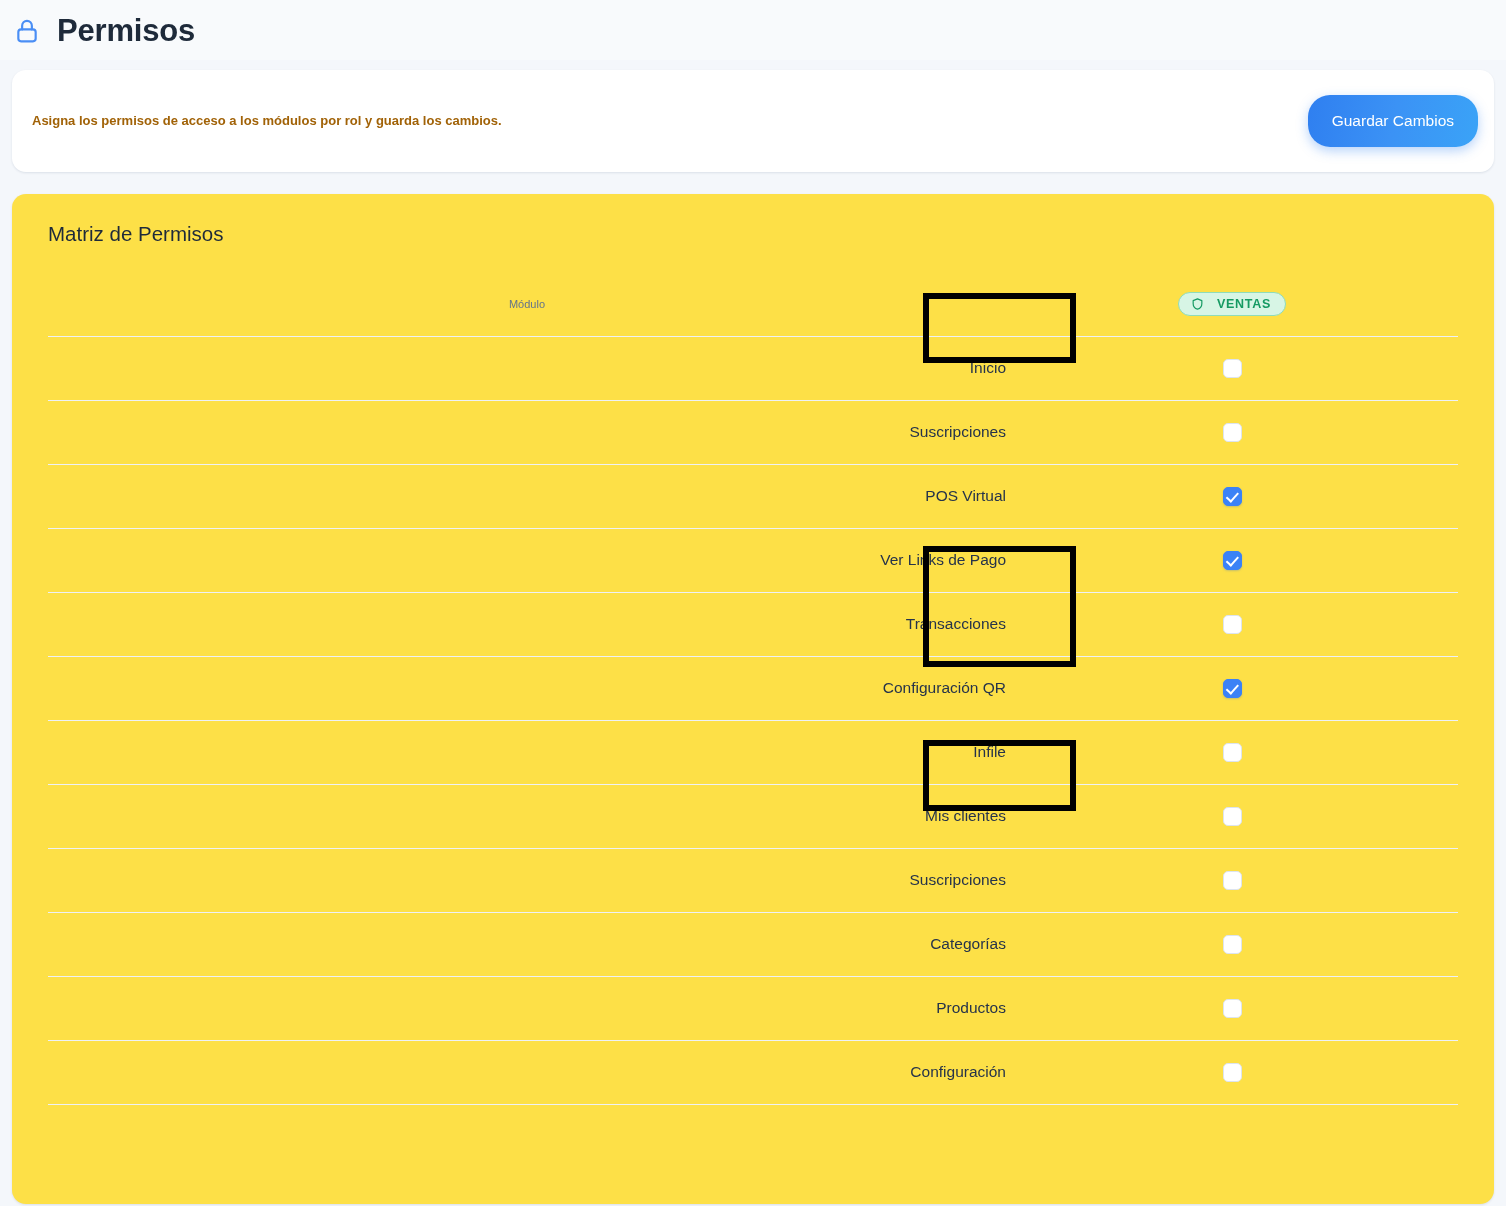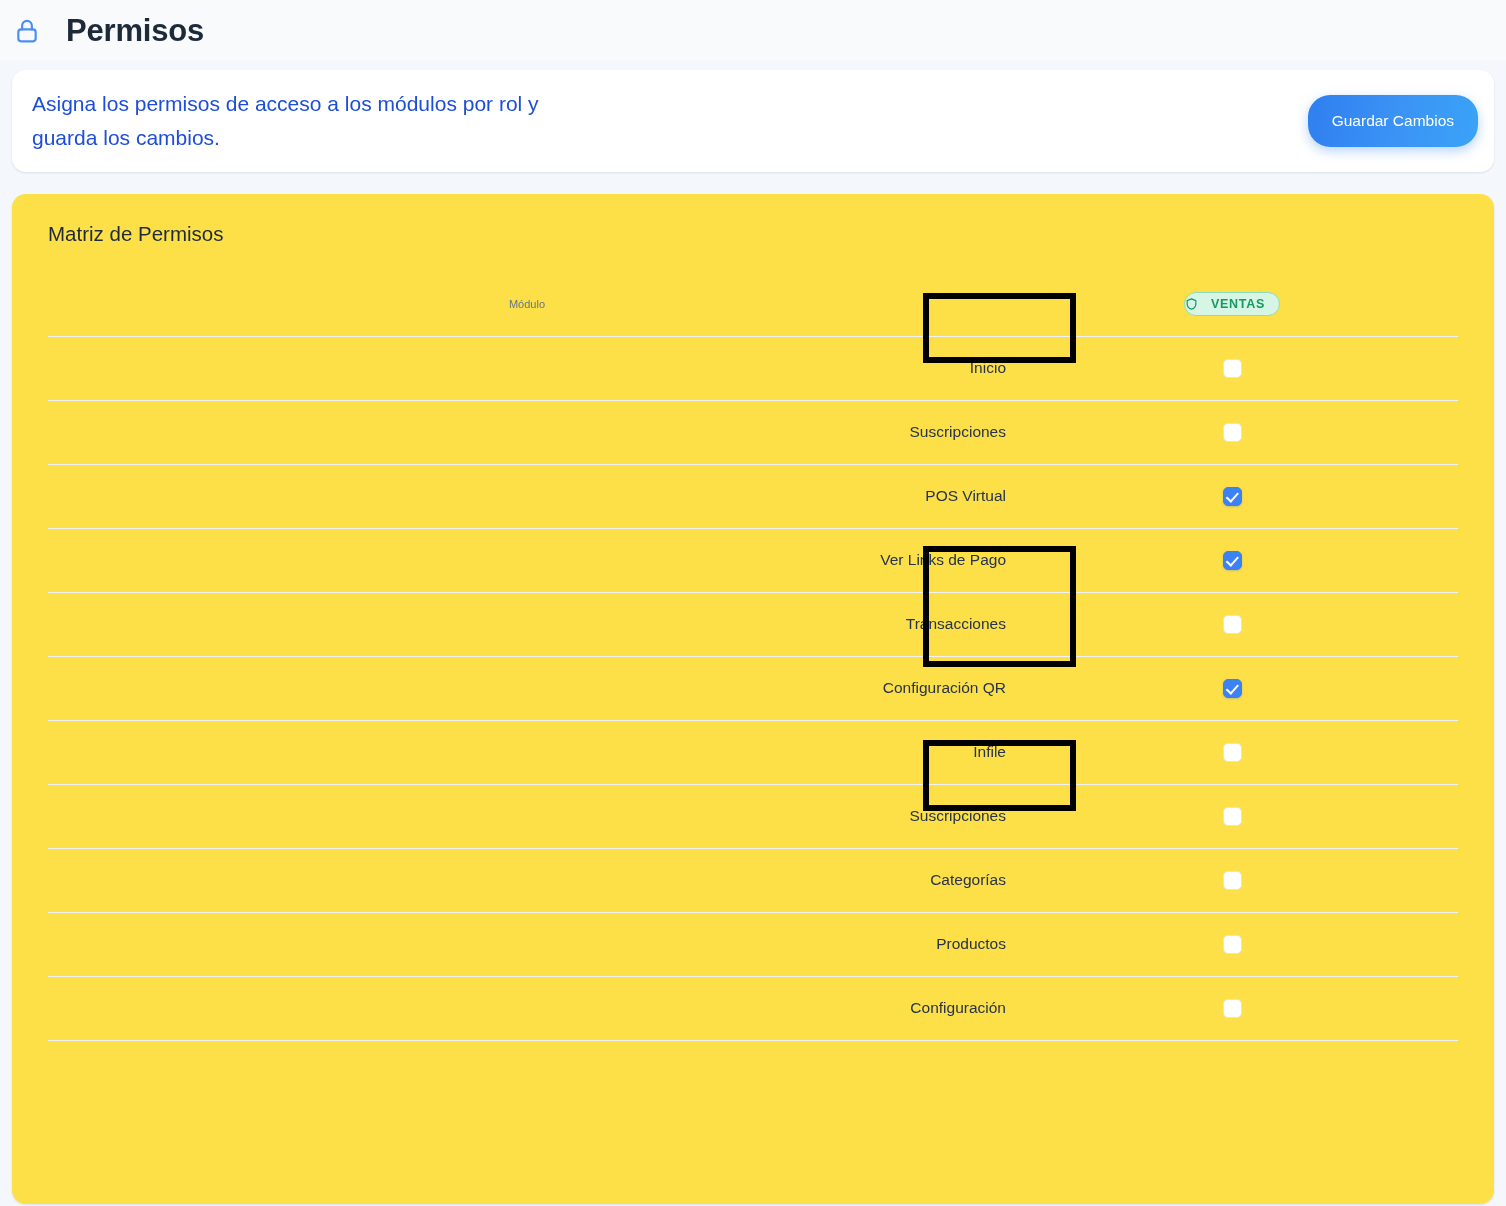--- a/index.html
+++ b/index.html
@@ -14,21 +14,21 @@
     background: #f4f7fb;
     font-family: "Liberation Sans", sans-serif;
     -webkit-font-smoothing: antialiased;
   }
 
   
   .page-header {
     height: 60px;
     display: flex;
     align-items: center;
-    gap: 26px;
+    gap: 17px;
     padding: 0 16px 0 14px;
     background: #f8fafc;
   }
   .lock-icon {
     width: 26px;
     height: 28px;
     display: block;
     flex: 0 0 auto;
     margin-top: 2px;
   }
@@ -47,25 +47,25 @@
     height: 102px;
     background: #ffffff;
     border-radius: 14px;
     box-shadow: 0 1px 3px rgba(20,40,80,.07), 0 1px 2px rgba(20,40,80,.04);
     display: flex;
     align-items: center;
     justify-content: space-between;
     padding: 0 16px 0 20px;
   }
   .desc-text {
-    font-size: 21px;
+    font-size: 13px;
     line-height: 1.62;
-    color: #1d4ed8;
+    color: #a16207;
     max-width: 520px;
-    font-weight: normal;
+    font-weight: bold;
   }
   .save-button {
     border: none;
     cursor: pointer;
     color: #ffffff;
     font-family: "Liberation Sans", sans-serif;
     font-size: 15.5px;
     font-weight: normal;
     padding: 0 24px;
     height: 52px;
@@ -119,21 +119,21 @@
   .th-role { text-align: center; }
 
   .role-badge {
     display: inline-flex;
     align-items: center;
     gap: 13px;
     background: #d7f5e5;
     border: 1px solid #8fdcb8;
     color: #159a62;
     border-radius: 13px;
-    padding: 4px 14px 4px 0;
+    padding: 4px 14px 4px 12px;
     font-size: 12.5px;
     font-weight: bold;
     letter-spacing: .7px;
     line-height: 1;
   }
   .shield-icon { width: 13px; height: 14px; display: block; }
 
   .cell-module {
     text-align: right;
     font-size: 15.5px;
@@ -242,20 +242,24 @@
         </tr>
         <tr>
           <td class="cell-module">Configuración QR</td>
           <td class="cell-check"><span class="cbox checked"></span></td>
         </tr>
         <tr>
           <td class="cell-module">Infile</td>
           <td class="cell-check"><span class="cbox"></span></td>
         </tr>
         <tr>
+          <td class="cell-module">Mis clientes</td>
+          <td class="cell-check"><span class="cbox"></span></td>
+        </tr>
+        <tr>
           <td class="cell-module">Suscripciones</td>
           <td class="cell-check"><span class="cbox"></span></td>
         </tr>
         <tr>
           <td class="cell-module">Categorías</td>
           <td class="cell-check"><span class="cbox"></span></td>
         </tr>
         <tr>
           <td class="cell-module">Productos</td>
           <td class="cell-check"><span class="cbox"></span></td>

